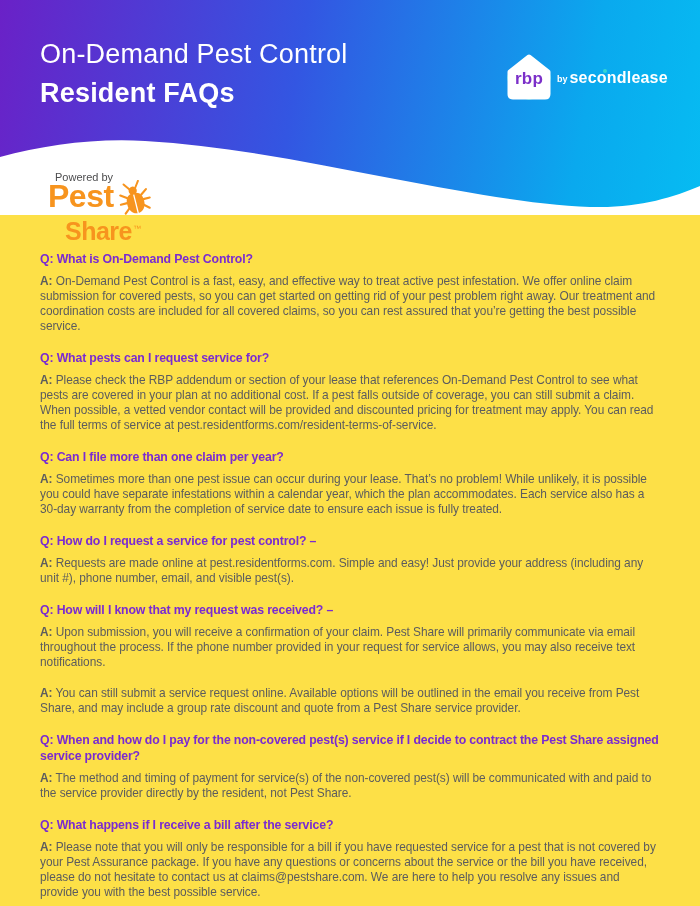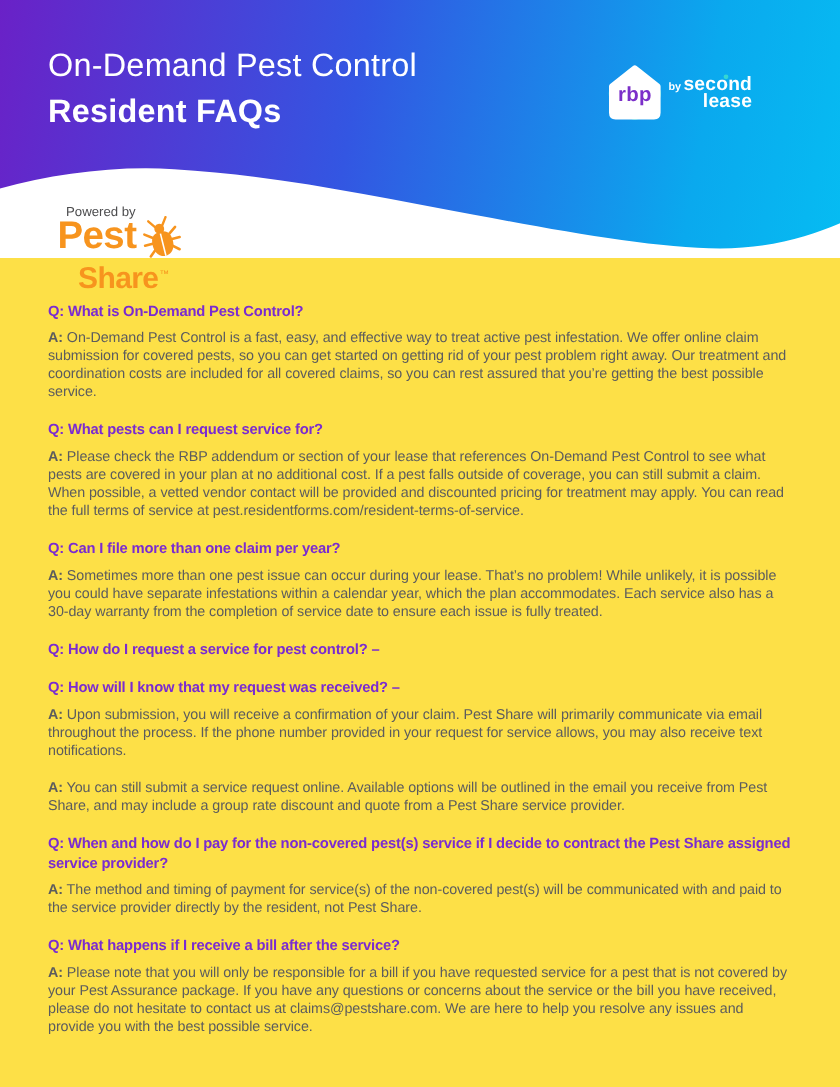--- a/index.html
+++ b/index.html
@@ -22,21 +22,21 @@
 
   .rbp-lockup{position:absolute;left:501px;top:50px;display:flex;align-items:center;}
   .rbp-badge{position:relative;width:56px;height:56px;}
   .rbp-diamond{position:absolute;left:10px;top:10px;width:36px;height:36px;background:var(--rbp-teal);
     border-radius:9px;transform:rotate(45deg);}
   .rbp-house{position:absolute;left:0;top:0;width:56px;height:56px;}
   .rbp-text{position:absolute;left:0;top:19px;width:100%;text-align:center;
     color:var(--rbp-purple);font-size:17px;font-weight:700;letter-spacing:.2px;}
   .sn-lockup{display:flex;align-items:flex-start;color:#fff;gap:2px;}
   .sn-by{font-size:9px;font-weight:600;margin-top:3px;}
-  .sn-words{display:flex;flex-direction:column;align-items:flex-end;font-size:16px;font-weight:700;
+  .sn-words{display:flex;flex-direction:row;align-items:flex-end;font-size:16px;font-weight:700;
     line-height:14px;letter-spacing:.2px;}
   .sn-first{position:relative;}
   .sn-first::after{content:"";position:absolute;left:58%;top:-2px;width:4px;height:4px;border-radius:50%;
     background:var(--rbp-teal);}
 
   
   .powered{position:absolute;left:48px;top:171px;}
   .powered-label{font-size:11px;color:#4C4C4E;font-weight:500;margin:0 0 2px 7px;}
   .ps-logo{color:var(--ps-orange);font-weight:700;}
   .ps-row1{display:flex;align-items:flex-start;}
@@ -124,20 +124,21 @@
       <p class="a"><strong>A:</strong> <span>Please check the RBP addendum or section of your lease that references On-Demand Pest Control to see what pests are covered in your plan at no additional cost. If a pest falls outside of coverage, you can still submit a claim. When possible, a vetted vendor contact will be provided and discounted pricing for treatment may apply. You can read the full terms of service at pest.residentforms.com/resident-terms-of-service.</span></p>
     </section>
 
     <section class="faq-item">
       <h3 class="q">Q: Can I file more than one claim per year?</h3>
       <p class="a"><strong>A:</strong> <span>Sometimes more than one pest issue can occur during your lease. That’s no problem! While unlikely, it is possible you could have separate infestations within a calendar year, which the plan accommodates. Each service also has a 30-day warranty from the completion of service date to ensure each issue is fully treated.</span></p>
     </section>
 
     <section class="faq-item">
       <h3 class="q">Q: How do I request a service for pest control? –</h3>
+      <p class="a"><strong>A:</strong> <span>Requests are made online at pest.residentforms.com. Simple and easy! Just provide your address (including any unit #), phone number, email, and visible pest(s).</span></p>
     </section>
 
     <section class="faq-item">
       <h3 class="q">Q: How will I know that my request was received? –</h3>
       <p class="a"><strong>A:</strong> <span>Upon submission, you will receive a confirmation of your claim. Pest Share will primarily communicate via email throughout the process. If the phone number provided in your request for service allows, you may also receive text notifications.</span></p>
     </section>
 
     <section class="faq-item">
       <p class="a"><strong>A:</strong> <span>You can still submit a service request online. Available options will be outlined in the email you receive from Pest Share, and may include a group rate discount and quote from a Pest Share service provider.</span></p>
     </section>

